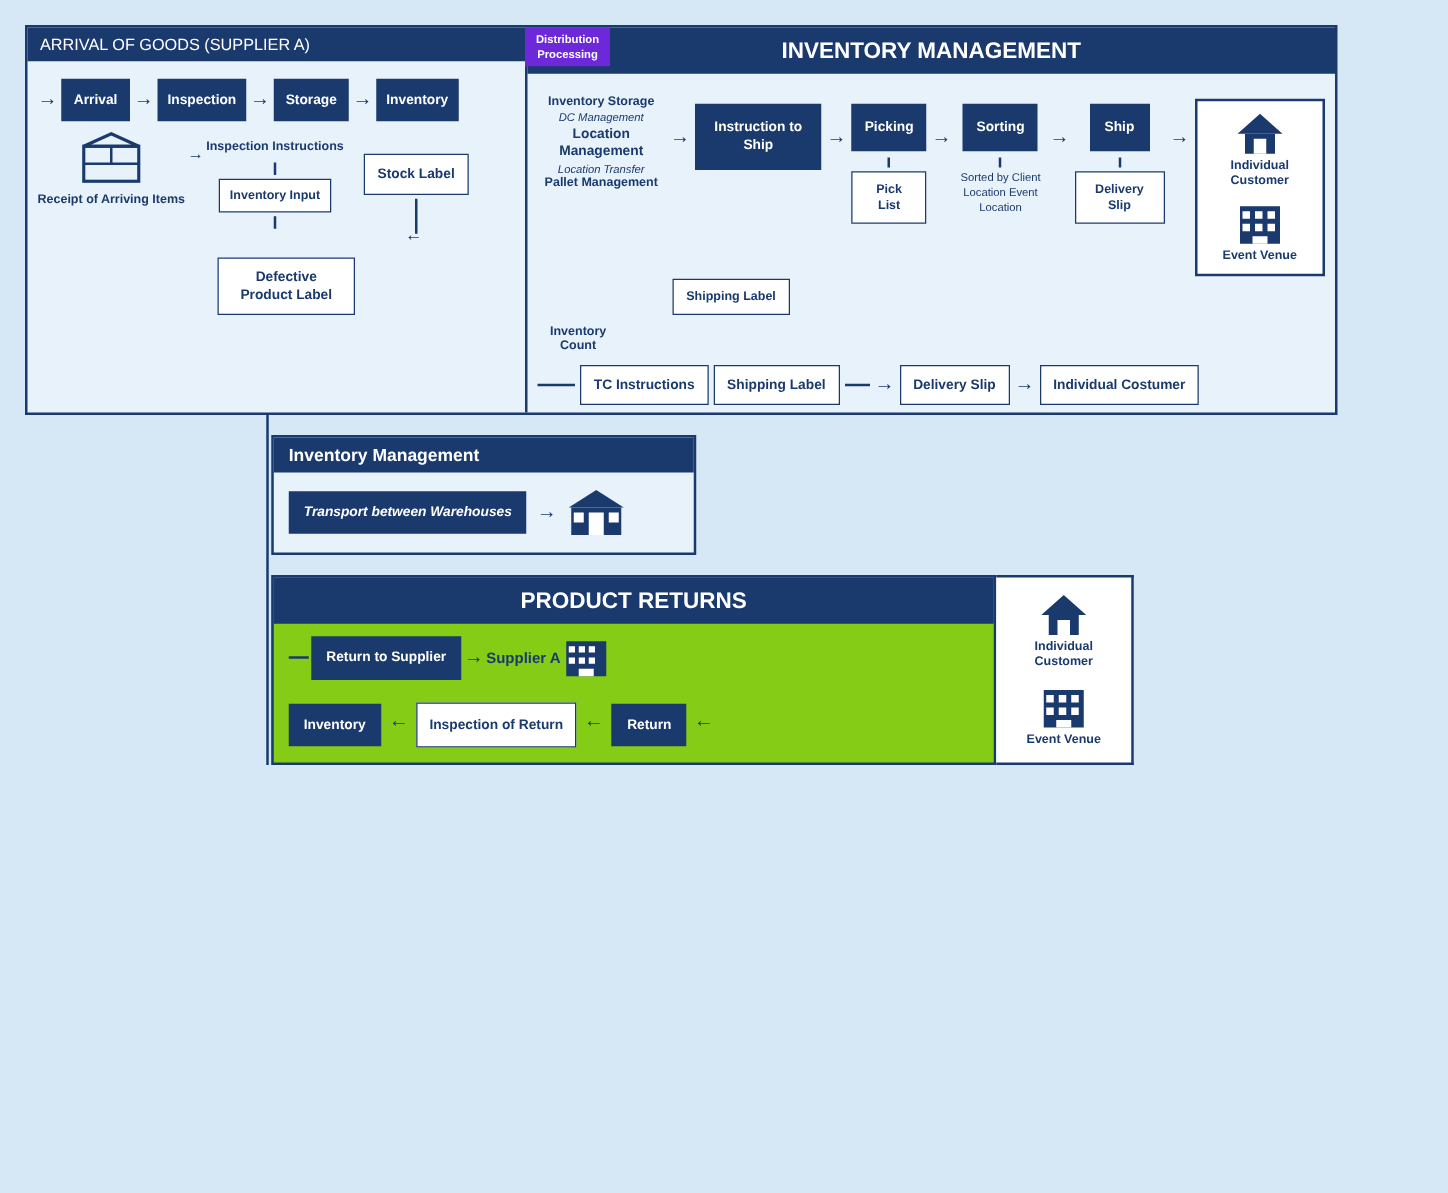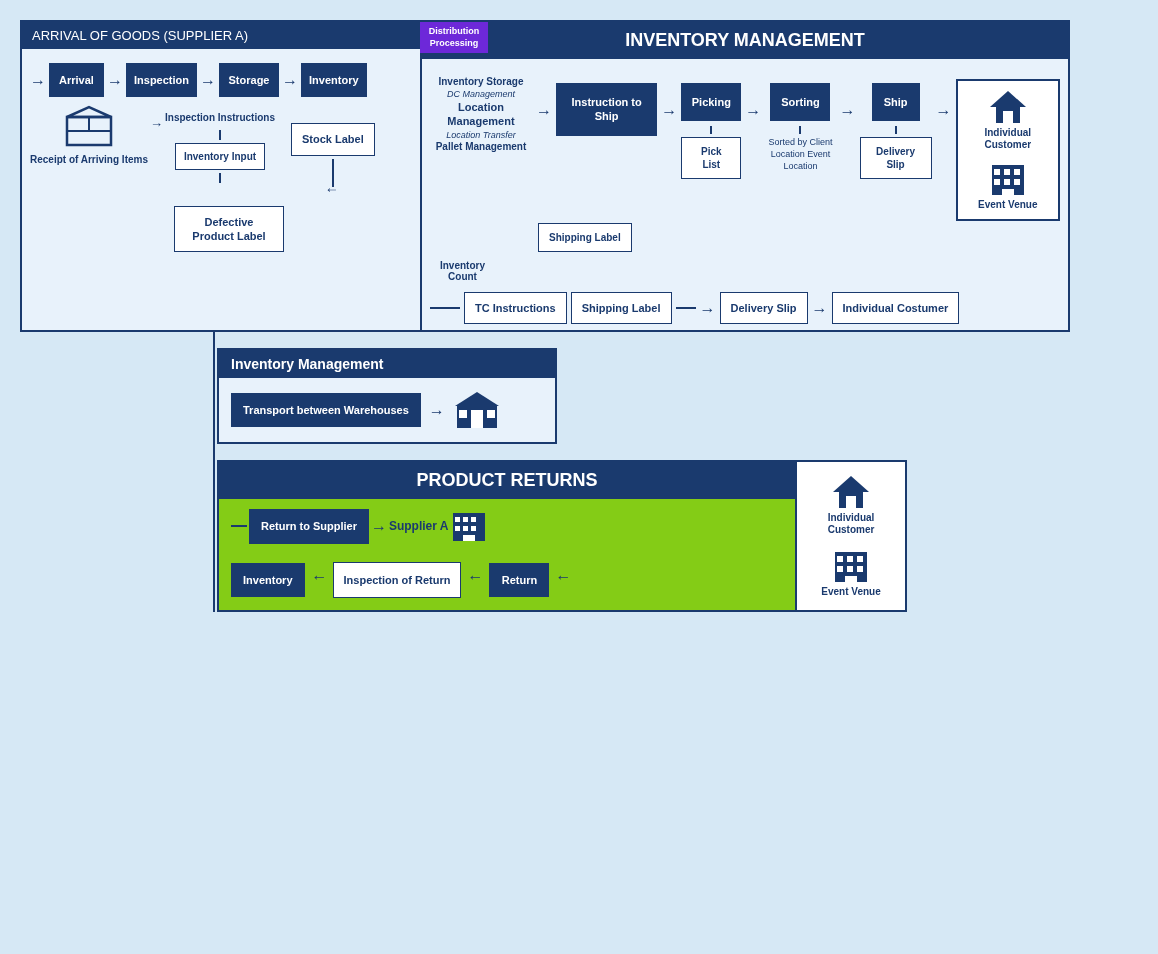--- a/index.html
+++ b/index.html
@@ -226,21 +226,21 @@
   <div style="display:flex; gap:0; margin-top:0; position:relative;">
 
     <div style="width:197px; flex-shrink:0; position:relative;">
       <div style="position:absolute; left:193px; top:0; width:2px; background:#1a3a6e; height:100%;"></div>
     </div>
 
     <div style="display:flex; flex-direction:column; gap:16px; margin-top:16px;">
 
       <div style="border:2px solid #1a3a6e; background:#e8f2fb; width:340px;">
         <div style="background:#1a3a6e; color:white; font-size:14px; font-weight:bold; padding:6px 12px;">Inventory Management</div>
-        <div style="padding:12px; display:flex; align-items:center; gap:8px;">
+        <div style="padding:12px; display:flex; align-items:center; gap:8px;font-style:italic;">
           <div class="dark-btn" style="padding:10px 12px; min-width:100px;">Transport between Warehouses</div>
           <span class="arrow">→</span>
 
           <svg width="48" height="40" viewBox="0 0 48 40">
             <polygon points="24,2 46,16 2,16" fill="#1a3a6e"></polygon>
             <rect x="4" y="16" width="40" height="22" fill="#1a3a6e"></rect>
             <rect x="18" y="20" width="12" height="18" fill="white"></rect>
             <rect x="6" y="20" width="8" height="8" fill="white"></rect>
             <rect x="34" y="20" width="8" height="8" fill="white"></rect>
           </svg>

